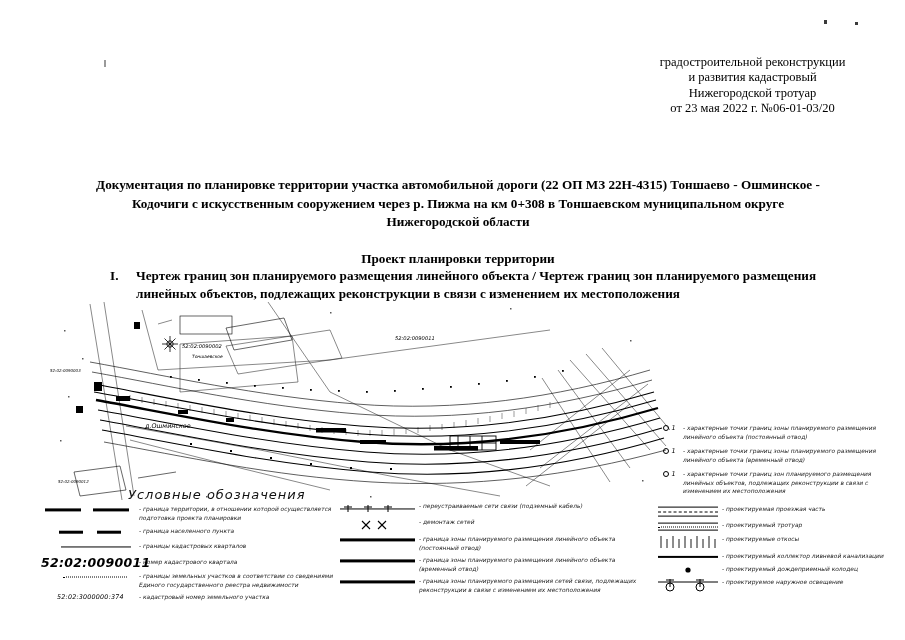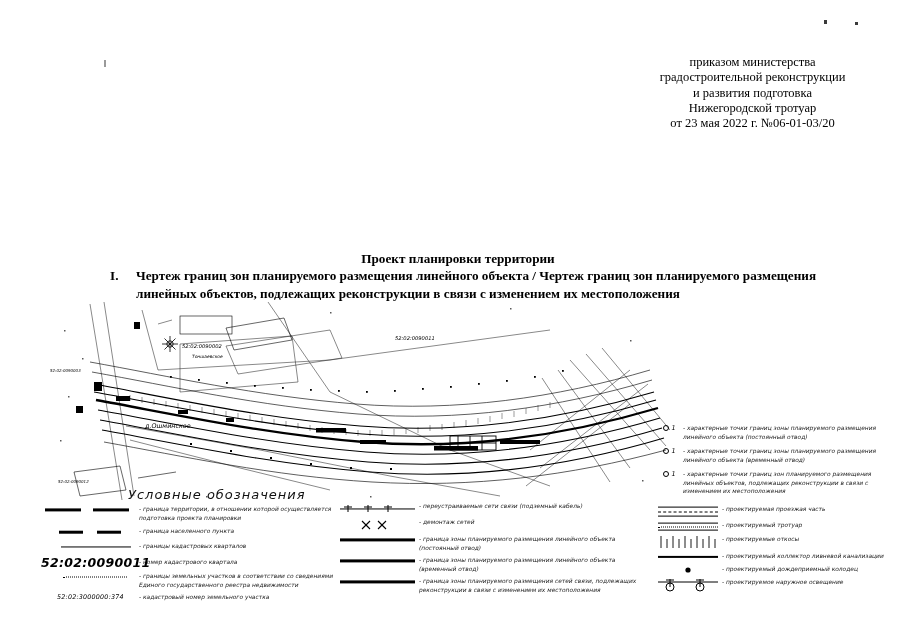--- a/index.html
+++ b/index.html
@@ -96,27 +96,27 @@
 </head>
 <body>
 
 <div class="page">
 
   <div class="speck" style="left:824px;top:20px;width:3px;height:4px;"></div>
   <div class="speck" style="left:855px;top:22px;width:3px;height:3px;"></div>
   <div class="speck" style="left:104px;top:60px;width:2px;height:7px;background:#9a9a9a;"></div>
 
   <div class="approval">
-    <div class="ln">приказом министерства</div>
     <div class="ln">градостроительной реконструкции</div>
-    <div class="ln">и развития подготовка</div>
+    <div class="ln">и развития кадастровый</div>
     <div class="ln">Нижегородской тротуар</div>
     <div class="ln">от 23 мая 2022 г. №06-01-03/20</div>
   </div>
 
+  <div class="doc-title">Документация по планировке территории участка автомобильной дороги (22 ОП МЗ 22Н-4315) Тоншаево - Ошминское - Кодочиги с искусственным сооружением через р. Пижма на км 0+308 в Тоншаевском муниципальном округе Нижегородской области</div>
   <div class="sub-title">Проект планировки территории</div>
   <div class="section">
     <span class="num">I.</span>
     <span class="body">Чертеж границ зон планируемого размещения линейного объекта / Чертеж границ зон планируемого размещения линейных объектов, подлежащих реконструкции в связи с изменением их местоположения</span>
   </div>
 
   <div class="map">
     <svg width="640" height="205" viewBox="0 0 640 205" xmlns="http://www.w3.org/2000/svg">
       <g fill="none" stroke="#000">
 

